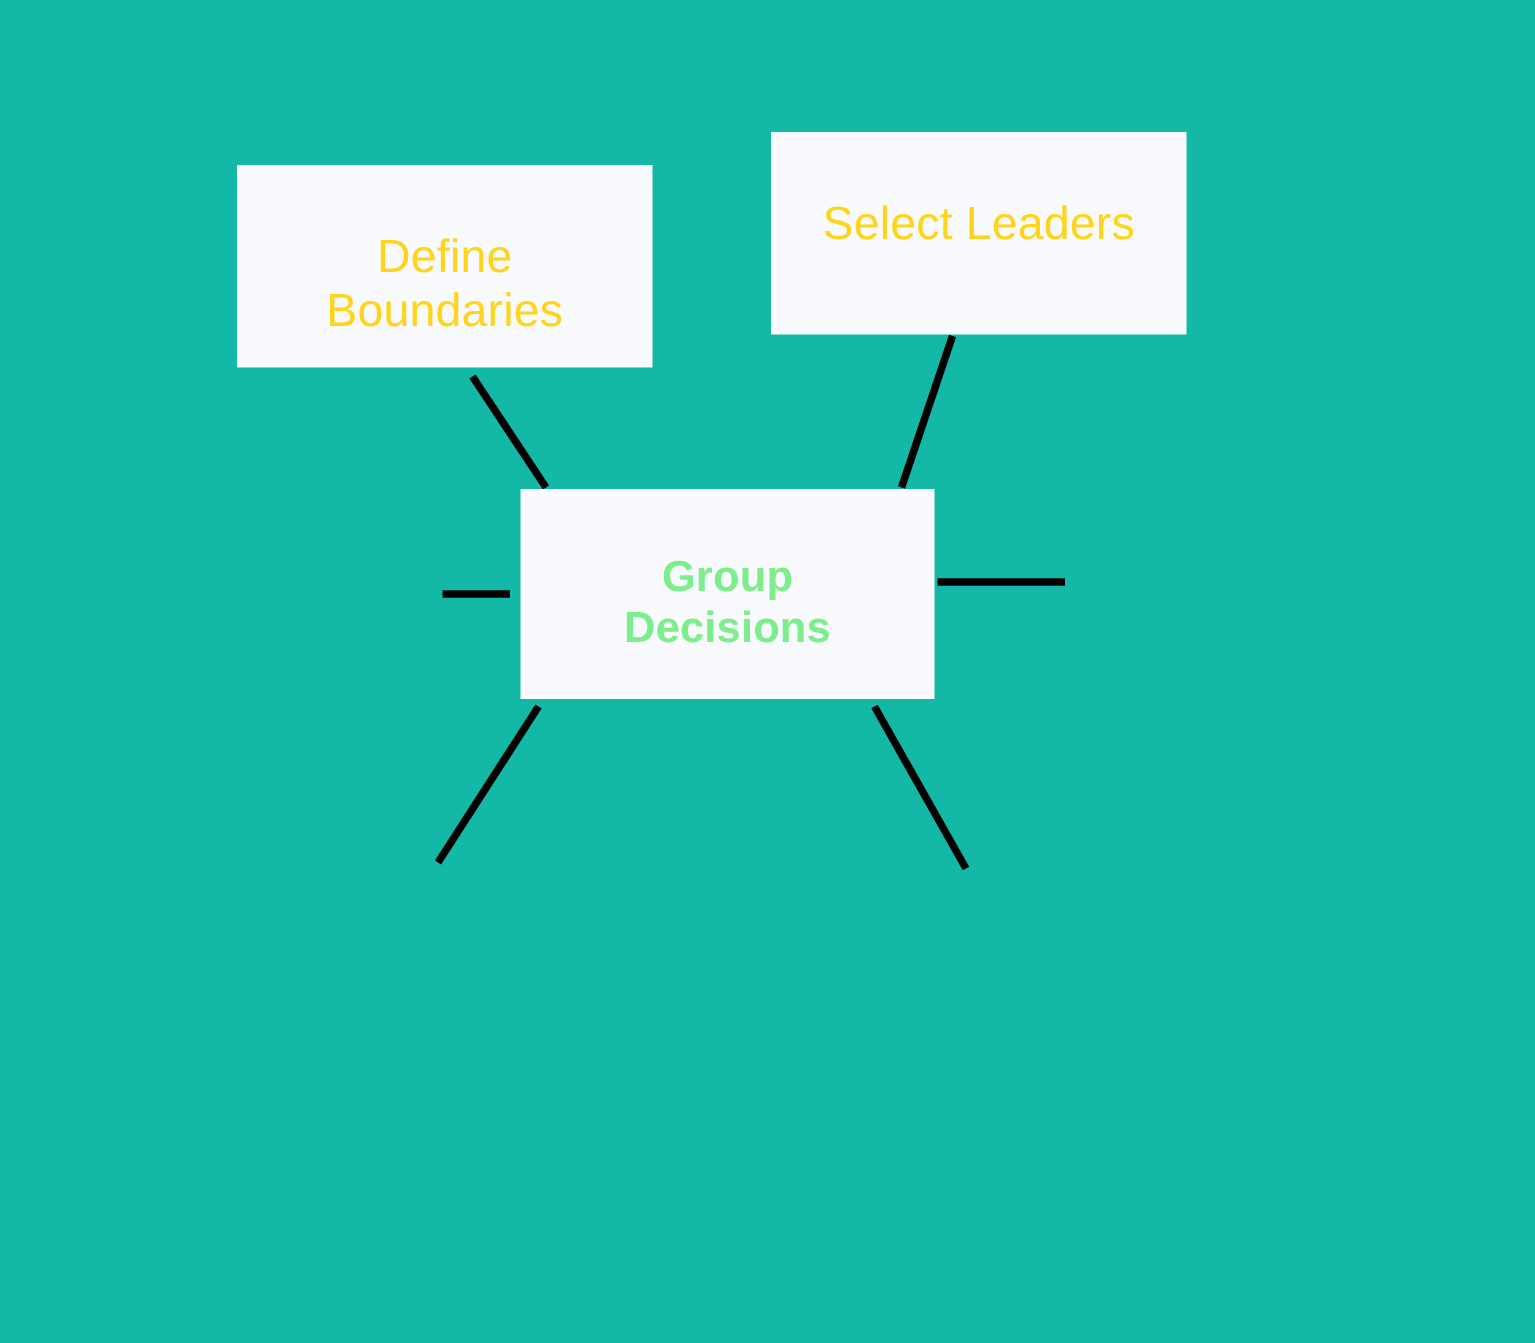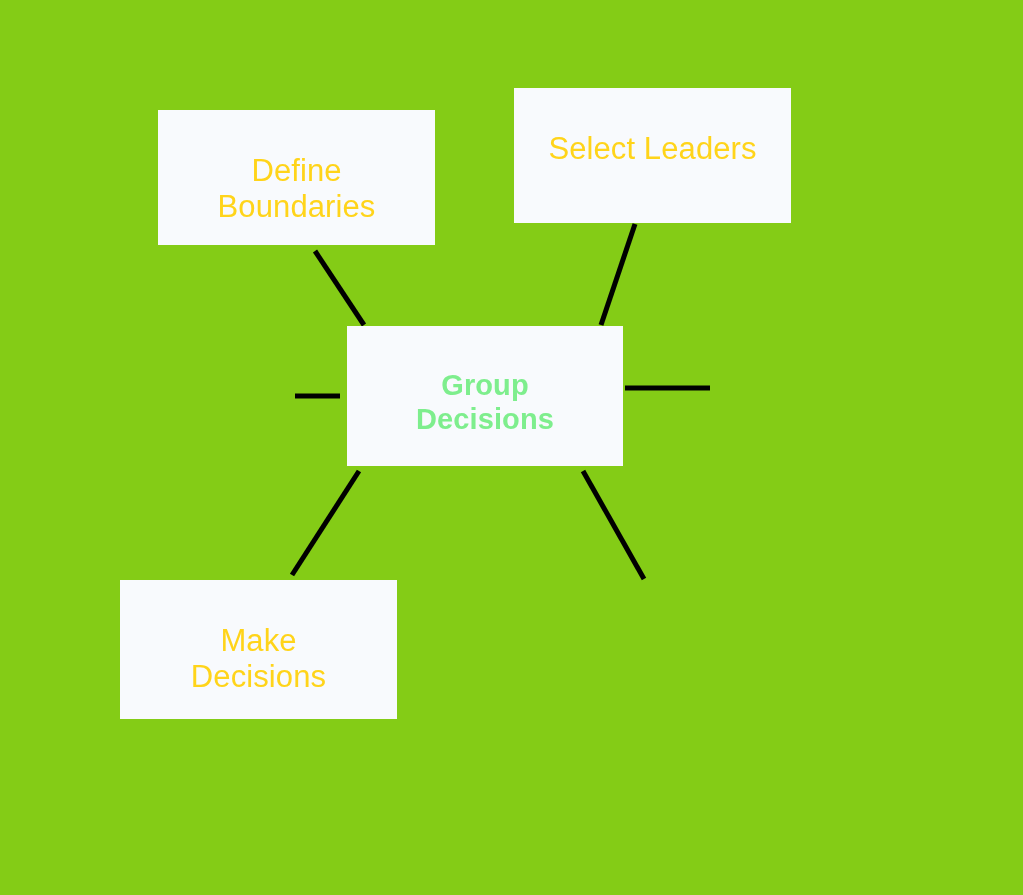--- a/index.html
+++ b/index.html
@@ -7,21 +7,21 @@
     padding: 0;
     background: #ffffff;
   }
   body {
     font-family: "Liberation Sans", sans-serif;
   }
   #canvas {
     position: relative;
     width: 1023px;
     height: 895px;
-    background: #84cc16;
+    background: #14b8a6;
     overflow: hidden;
   }
   .node {
     position: absolute;
     background: #f8fafd;
     box-sizing: border-box;
     display: block;
     text-align: center;
     color: #ffd41a;
     line-height: 1.18;
@@ -124,24 +124,20 @@
     <span class="node-text">Define
 Boundaries</span>
   </div>
 
   <div class="node" id="node-select-leaders">
     <span class="node-text">Select   Leaders</span>
   </div>
 
 
 
-  <div class="node" id="node-make-decisions">
-    <span class="node-text">Make
-Decisions</span>
-  </div>
 
 
   <div class="node" id="node-center">
     <span class="node-text">Group
 Decisions</span>
   </div>
 
 </div>
 
 </body></html>

